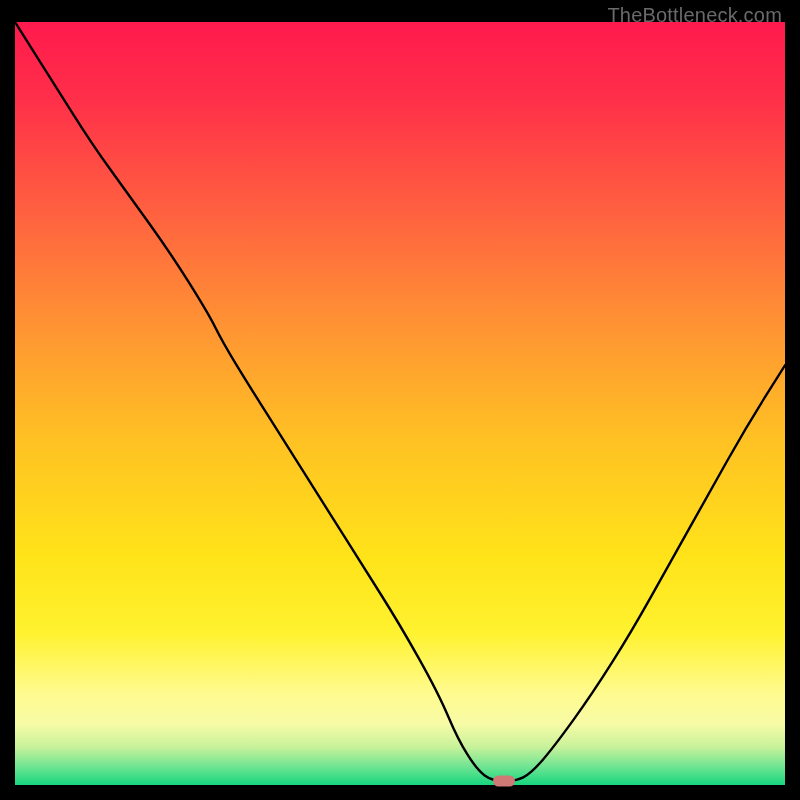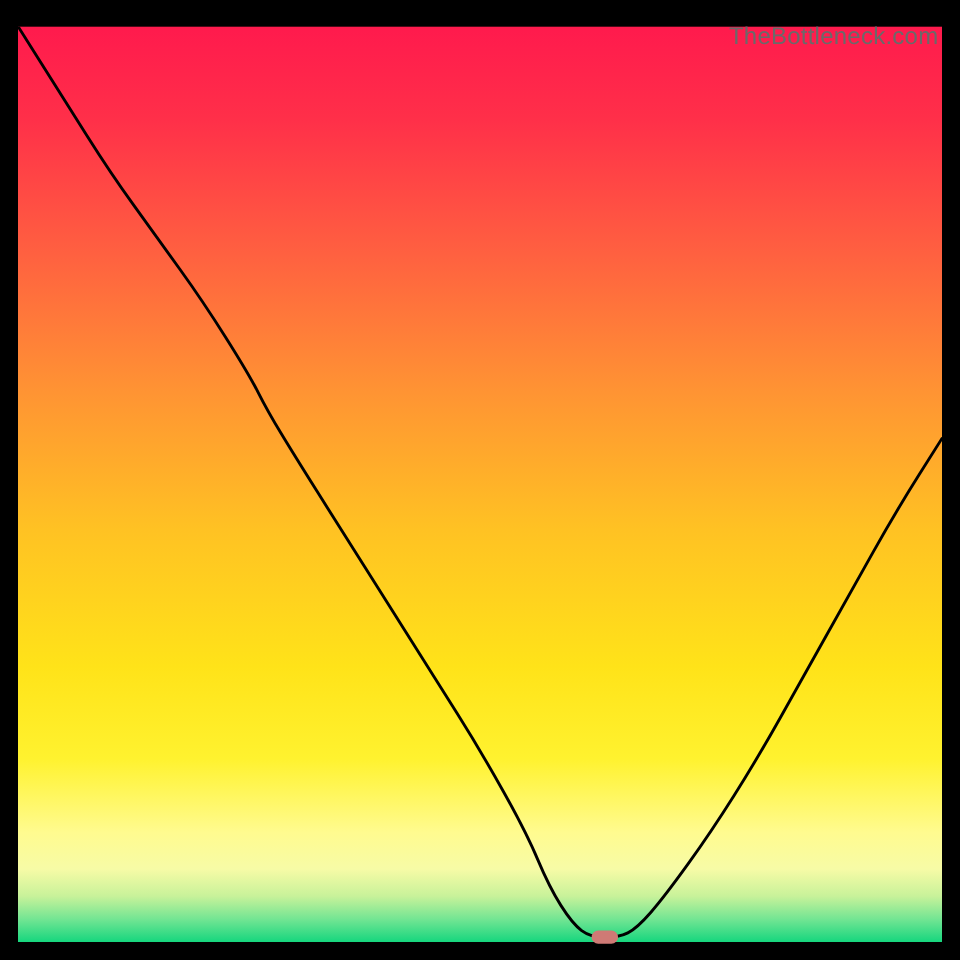--- a/index.html
+++ b/index.html
@@ -6,21 +6,21 @@
     margin: 0;
     padding: 0;
     width: 800px;
     height: 800px;
     background: #000;
     position: relative;
     overflow: hidden;
   }
   .watermark {
     position: absolute;
-    top: 20px;
+    top: 4px;
     right: 18px;
     font-family: Arial, Helvetica, sans-serif;
     font-size: 20px;
     color: #6a6a6a;
     z-index: 10;
     letter-spacing: 0.2px;
   }
   .plot-frame {
     position: absolute;
     left: 15px;

